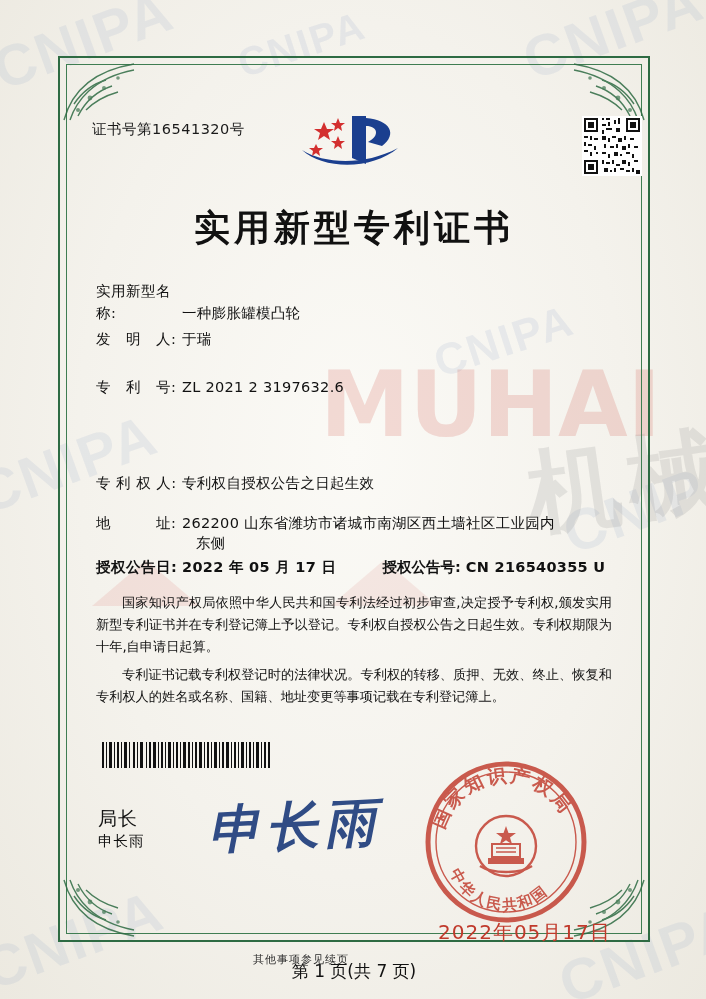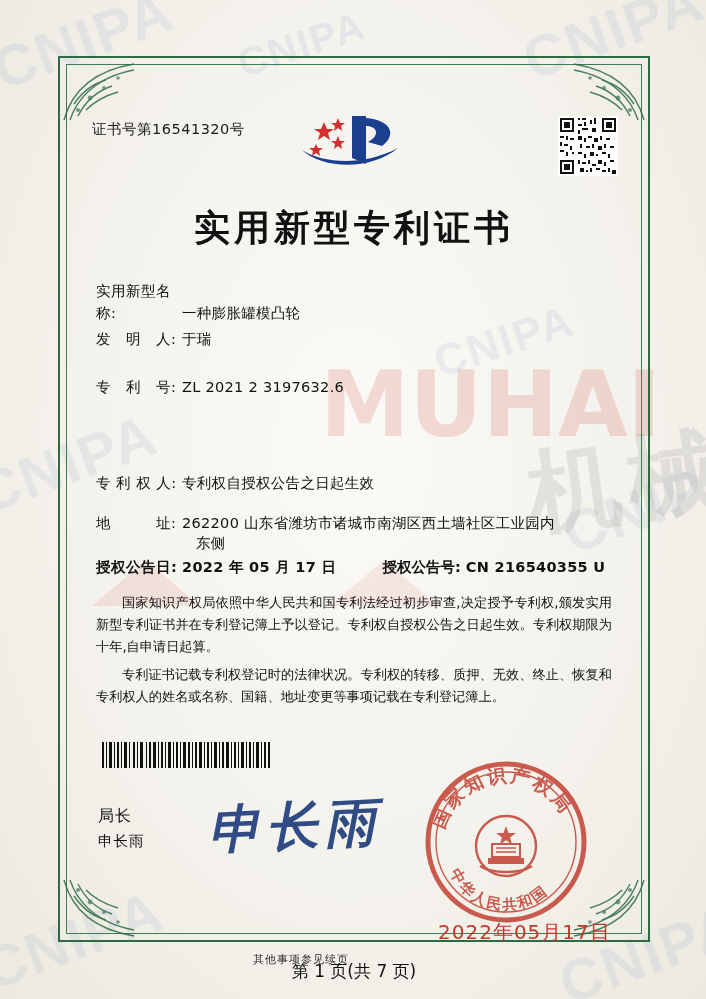--- a/index.html
+++ b/index.html
@@ -63,21 +63,21 @@
     box-sizing:border-box;
   }
   .corner{
     position:absolute;width:78px;height:66px;
     color:#2e6b43;opacity:.85;
     pointer-events:none;
   }
   .corner svg{display:block;}
   
   #content{
-    position:absolute;left:66px;top:64px;width:576px;height:728px;
+    position:absolute;left:66px;top:64px;width:576px;height:728px;padding-left:24px;
   }
   #cert-no{
     position:absolute;left:26px;top:56px;
     font-size:14.5px;color:#1a1a1a;letter-spacing:.5px;
     font-family:"DejaVu Sans", sans-serif;
   }
   
   #logo{position:absolute;left:228px;top:48px;width:120px;height:62px;}
   
   #qr{position:absolute;right:24px;top:52px;width:60px;height:60px;}
@@ -98,21 +98,21 @@
   .para{
     position:absolute;left:30px;width:516px;
     font-size:13.2px;line-height:22px;color:#111;text-align:justify;
     font-family:"DejaVu Sans", sans-serif;
     text-indent:26px;
   }
   #barcode{
     position:absolute;left:36px;top:678px;width:168px;height:26px;
   }
   #director-label{
-    position:absolute;left:32px;top:742px;font-size:16px;
+    position:absolute;left:32px;top:742px;font-size:19px;
     font-family:"DejaVu Sans", sans-serif;color:#111;letter-spacing:1px;
   }
   #director-name{
     position:absolute;left:32px;top:768px;font-size:14.5px;
     font-family:"DejaVu Sans", sans-serif;color:#111;letter-spacing:1px;
   }
   #signature{
     position:absolute;left:142px;top:728px;
     font-size:52px;color:#1b3a7a;
     font-family:"DejaVu Serif", serif;

